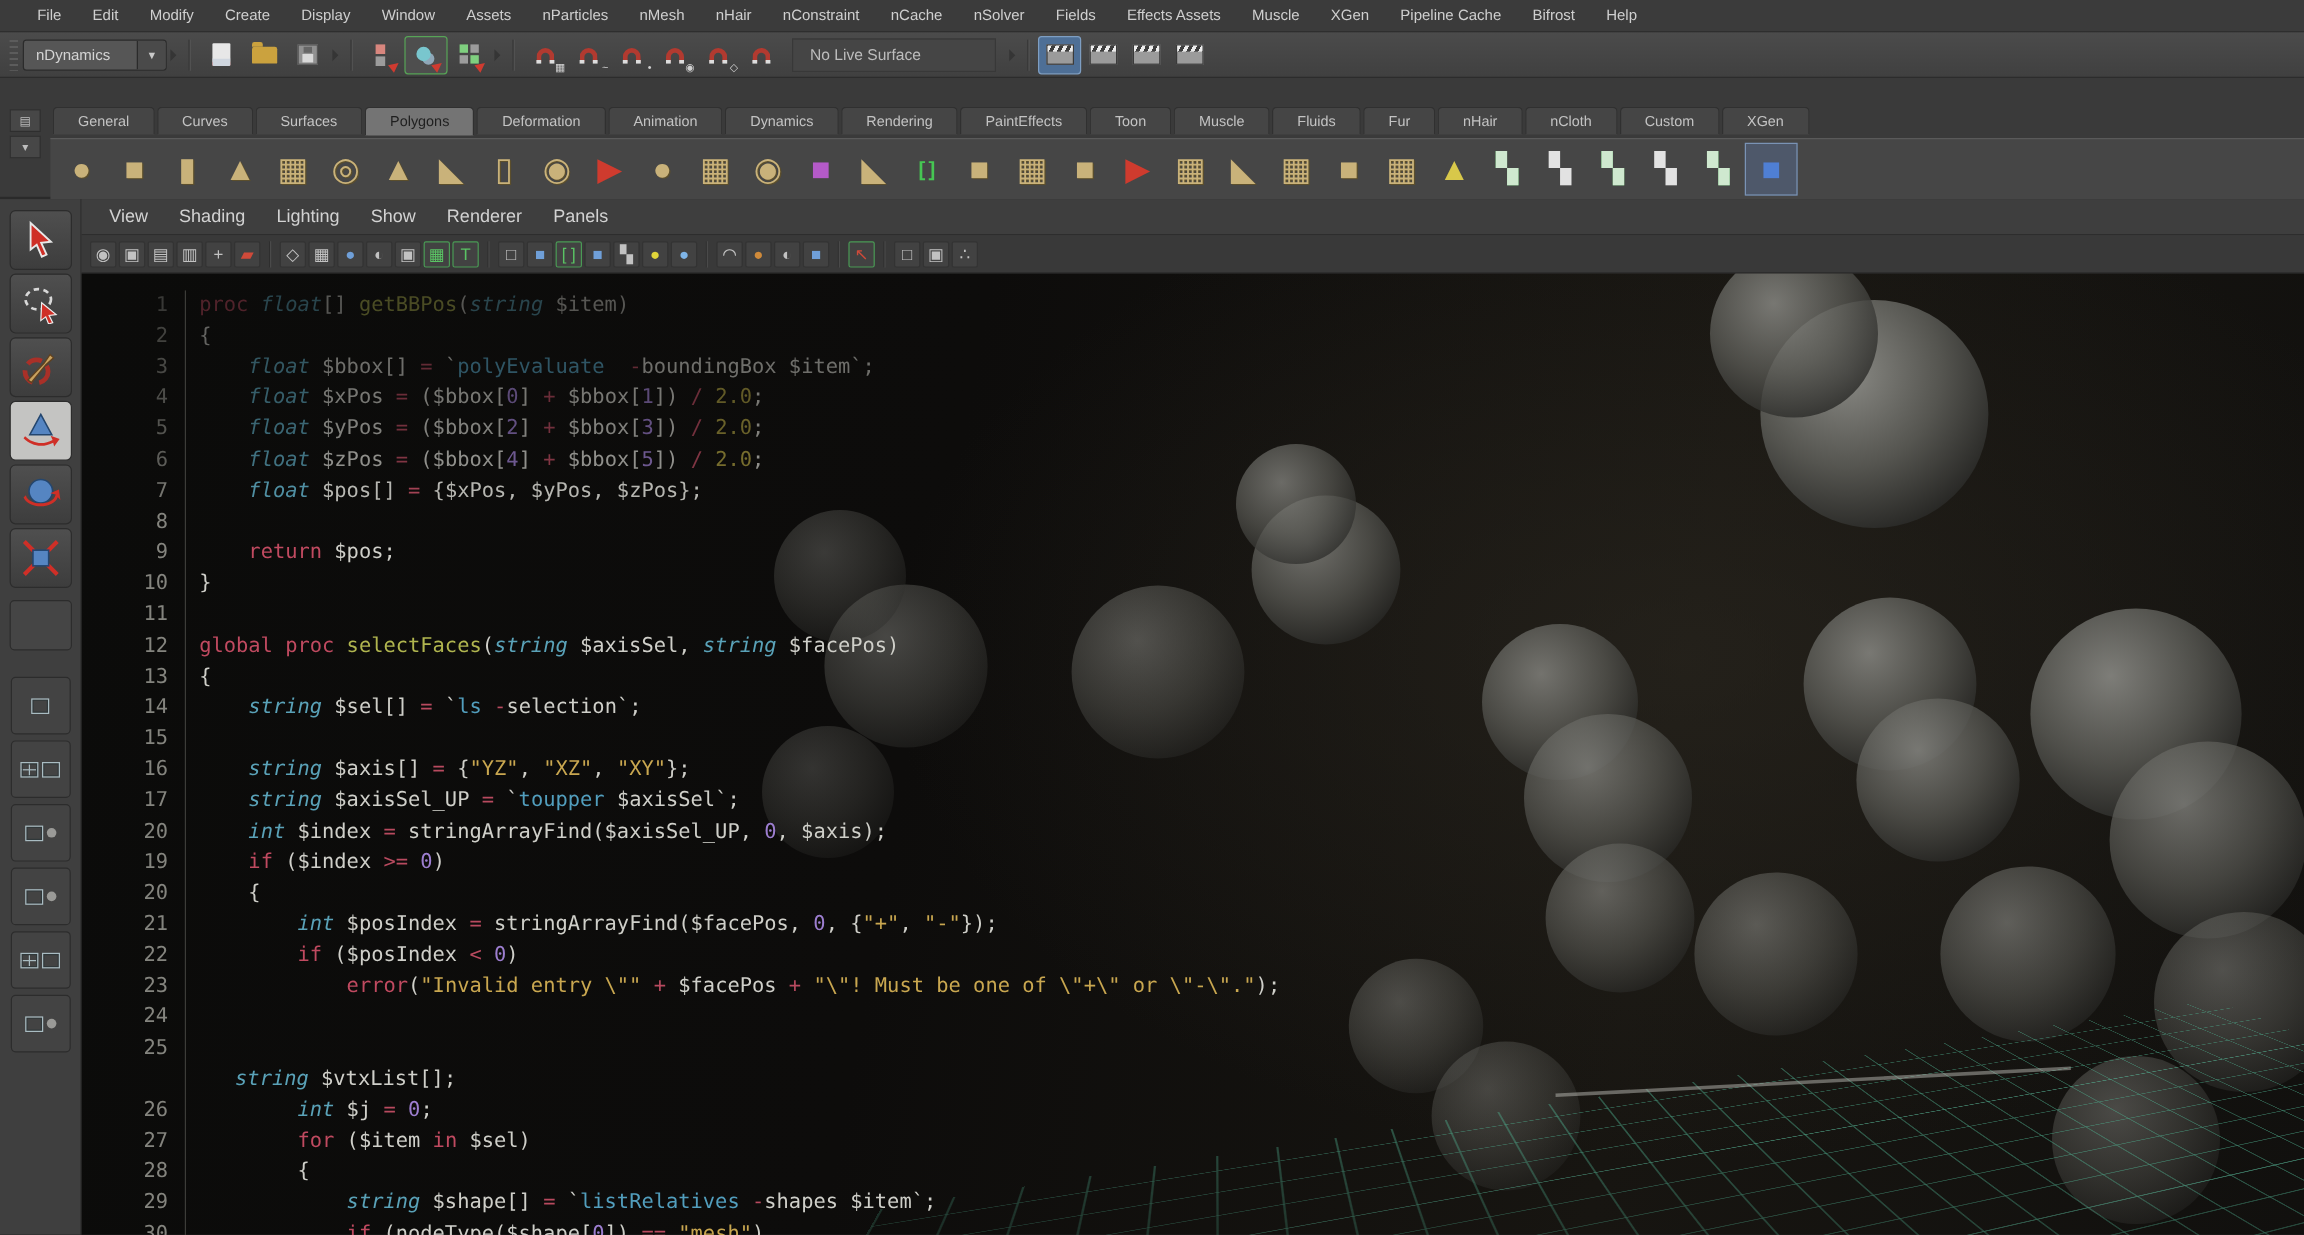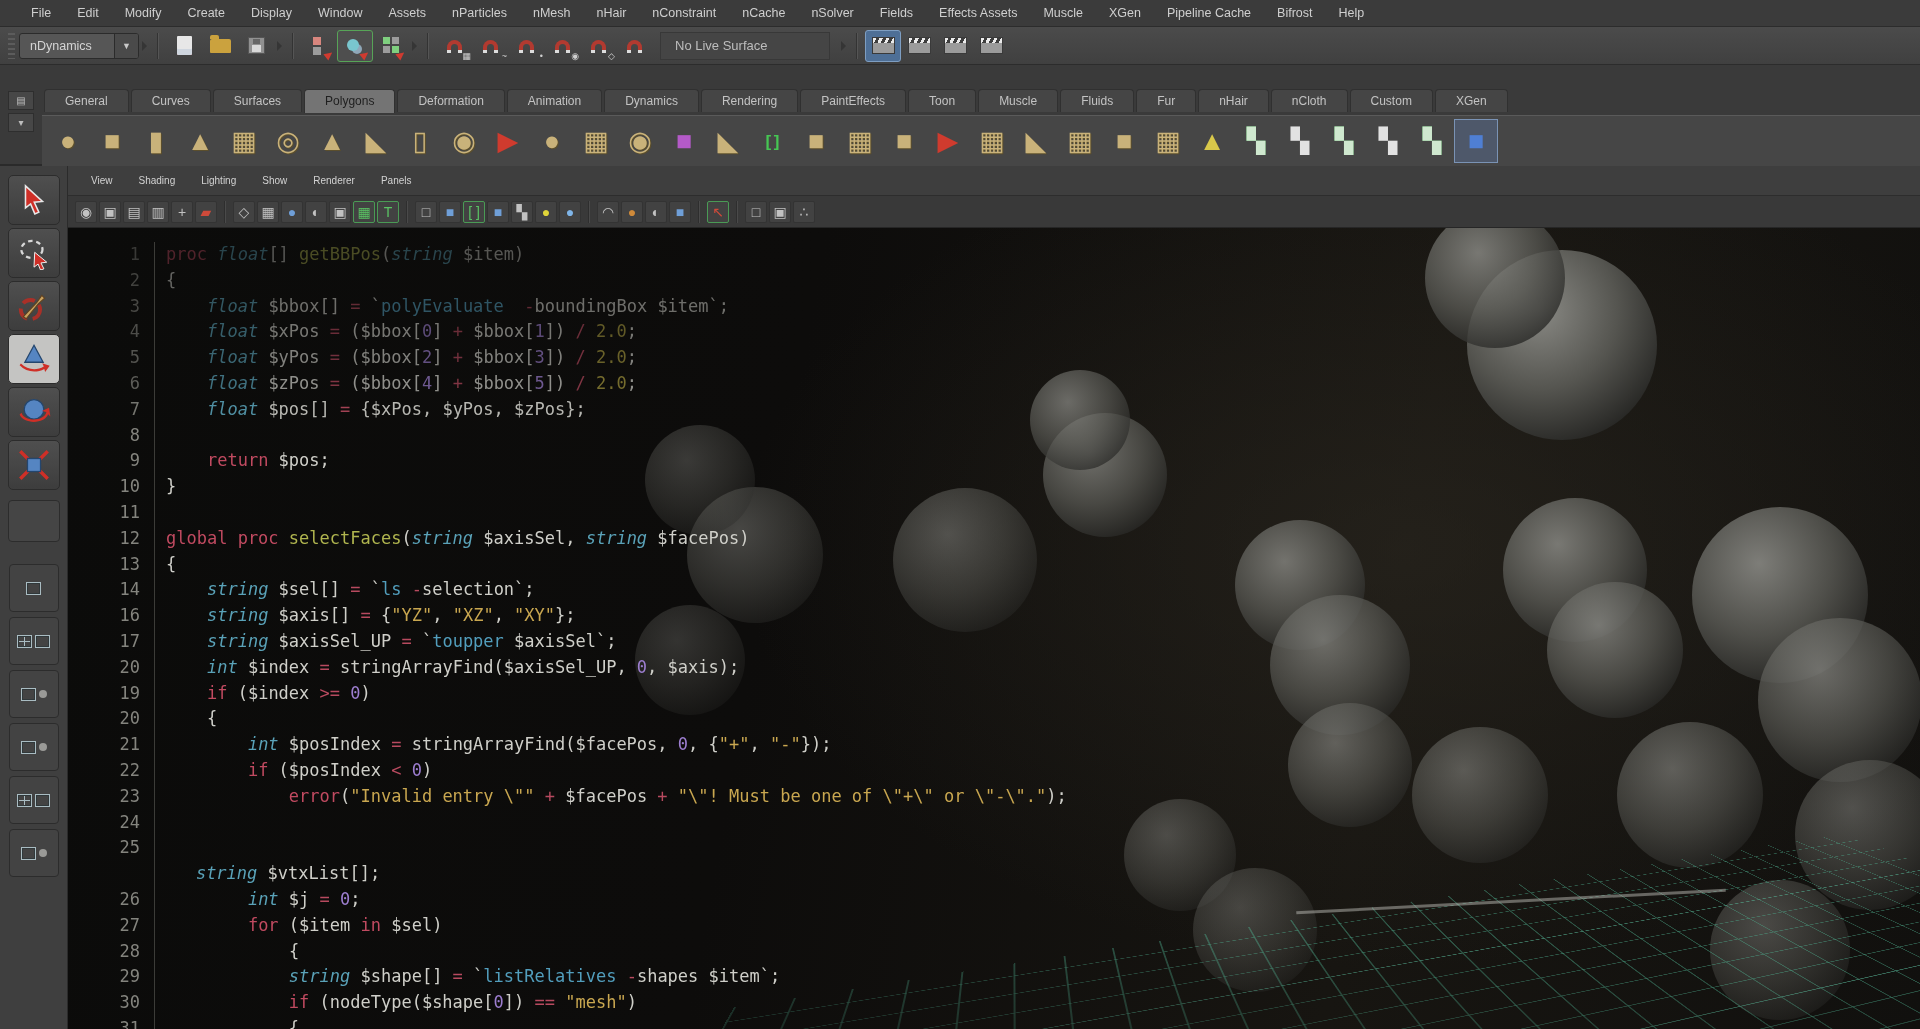--- a/index.html
+++ b/index.html
@@ -103,21 +103,21 @@
     box-shadow:inset 0 0 0 1px #30383a; }
   .layout-btn .mini.grid { background:
     linear-gradient(#a9bcc2,#a9bcc2) 50% 0/1px 100% no-repeat,
     linear-gradient(#a9bcc2,#a9bcc2) 0 50%/100% 1px no-repeat; }
   .layout-btn .ball { width:8px; height:8px; border-radius:50%; background:#9a9a97; }
 
   
   #viewport-panel { flex:1; display:flex; flex-direction:column; }
   #panel-menubar { height:30px; background:#3e3e3e; border-bottom:1px solid #2d2d2d;
     display:flex; align-items:center; padding-left:10px; }
-  .pmenu { color:#d2d2d2; font-size:10px; padding:0 13px; }
+  .pmenu { color:#d2d2d2; font-size:15px; padding:0 13px; }
   #panel-iconbar { height:32px; background:#393939; border-bottom:1px solid #262626;
     display:flex; align-items:center; padding-left:6px; }
   .vp-icon { width:22px; height:22px; margin:0 1px; display:flex; align-items:center;
     justify-content:center; font-size:14px; background:#424242; border:1px solid #333; border-radius:2px; }
   .vp-icon.gb { border:1px solid #4a9a55; }
   .c-grey{color:#c2c2c2} .c-blue{color:#6f9fd8} .c-green{color:#5ac364}
   .c-yellow{color:#e0d53a} .c-lblue{color:#7fb5e8} .c-orange{color:#cf8a3a} .c-red{color:#cf4a3a}
   .vsep { width:2px; height:22px; background:#4a4a4a; border-left:1px solid #2e2e2e; margin:0 6px; }
 
   
@@ -601,33 +601,34 @@
               <div class="code-line" style="opacity: 0.6;"><span class="ln">5</span><span class="code-text"><span class="tkp">    </span><span class="tkkw">float</span><span class="tkp"> $yPos </span><span class="tkop">=</span><span class="tkp"> ($bbox[</span><span class="tkpn">2</span><span class="tkp">] </span><span class="tkop">+</span><span class="tkp"> $bbox[</span><span class="tkpn">3</span><span class="tkp">]) </span><span class="tkop">/</span><span class="tkp"> </span><span class="tknum">2.0</span><span class="tkp">;</span></span></div>
               <div class="code-line" style="opacity: 0.68;"><span class="ln">6</span><span class="code-text"><span class="tkp">    </span><span class="tkkw">float</span><span class="tkp"> $zPos </span><span class="tkop">=</span><span class="tkp"> ($bbox[</span><span class="tkpn">4</span><span class="tkp">] </span><span class="tkop">+</span><span class="tkp"> $bbox[</span><span class="tkpn">5</span><span class="tkp">]) </span><span class="tkop">/</span><span class="tkp"> </span><span class="tknum">2.0</span><span class="tkp">;</span></span></div>
               <div class="code-line" style="opacity: 0.88;"><span class="ln">7</span><span class="code-text"><span class="tkp">    </span><span class="tkkw">float</span><span class="tkp"> $pos[] </span><span class="tkop">=</span><span class="tkp"> {$xPos, $yPos, $zPos};</span></span></div>
               <div class="code-line" style="opacity: 1;"><span class="ln">8</span><span class="code-text"></span></div>
               <div class="code-line" style="opacity: 1;"><span class="ln">9</span><span class="code-text"><span class="tkp">    </span><span class="tkctl">return</span><span class="tkp"> $pos;</span></span></div>
               <div class="code-line" style="opacity: 1;"><span class="ln">10</span><span class="code-text"><span class="tkp">}</span></span></div>
               <div class="code-line" style="opacity: 1;"><span class="ln">11</span><span class="code-text"></span></div>
               <div class="code-line" style="opacity: 1;"><span class="ln">12</span><span class="code-text"><span class="tkctl">global proc </span><span class="tkfn">selectFaces</span><span class="tkp">(</span><span class="tkkw">string</span><span class="tkp"> $axisSel, </span><span class="tkkw">string</span><span class="tkp"> $facePos)</span></span></div>
               <div class="code-line" style="opacity: 1;"><span class="ln">13</span><span class="code-text"><span class="tkp">{</span></span></div>
               <div class="code-line" style="opacity: 1;"><span class="ln">14</span><span class="code-text"><span class="tkp">    </span><span class="tkkw">string</span><span class="tkp"> $sel[] </span><span class="tkop">=</span><span class="tkp"> `</span><span class="tkcmd">ls</span><span class="tkp"> </span><span class="tkop">-</span><span class="tkp">selection`;</span></span></div>
+              <div class="code-line" style="opacity: 1;"><span class="ln">15</span><span class="code-text"></span></div>
               <div class="code-line" style="opacity: 1;"><span class="ln">16</span><span class="code-text"><span class="tkp">    </span><span class="tkkw">string</span><span class="tkp"> $axis[] </span><span class="tkop">=</span><span class="tkp"> {</span><span class="tkstr">"YZ"</span><span class="tkp">, </span><span class="tkstr">"XZ"</span><span class="tkp">, </span><span class="tkstr">"XY"</span><span class="tkp">};</span></span></div>
               <div class="code-line" style="opacity: 1;"><span class="ln">17</span><span class="code-text"><span class="tkp">    </span><span class="tkkw">string</span><span class="tkp"> $axisSel_UP </span><span class="tkop">=</span><span class="tkp"> `</span><span class="tkcmd">toupper</span><span class="tkp"> $axisSel`;</span></span></div>
               <div class="code-line" style="opacity: 1;"><span class="ln">20</span><span class="code-text"><span class="tkp">    </span><span class="tkkw">int</span><span class="tkp"> $index </span><span class="tkop">=</span><span class="tkp"> stringArrayFind($axisSel_UP, </span><span class="tkpn">0</span><span class="tkp">, $axis);</span></span></div>
               <div class="code-line" style="opacity: 1;"><span class="ln">19</span><span class="code-text"><span class="tkp">    </span><span class="tkctl">if</span><span class="tkp"> ($index </span><span class="tkop">&gt;=</span><span class="tkp"> </span><span class="tkpn">0</span><span class="tkp">)</span></span></div>
               <div class="code-line" style="opacity: 1;"><span class="ln">20</span><span class="code-text"><span class="tkp">    {</span></span></div>
               <div class="code-line" style="opacity: 1;"><span class="ln">21</span><span class="code-text"><span class="tkp">        </span><span class="tkkw">int</span><span class="tkp"> $posIndex </span><span class="tkop">=</span><span class="tkp"> stringArrayFind($facePos, </span><span class="tkpn">0</span><span class="tkp">, {</span><span class="tkstr">"+"</span><span class="tkp">, </span><span class="tkstr">"-"</span><span class="tkp">});</span></span></div>
               <div class="code-line" style="opacity: 1;"><span class="ln">22</span><span class="code-text"><span class="tkp">        </span><span class="tkctl">if</span><span class="tkp"> ($posIndex </span><span class="tkop">&lt;</span><span class="tkp"> </span><span class="tkpn">0</span><span class="tkp">)</span></span></div>
               <div class="code-line" style="opacity: 1;"><span class="ln">23</span><span class="code-text"><span class="tkp">            </span><span class="tkctl">error</span><span class="tkp">(</span><span class="tkstr">"Invalid entry \""</span><span class="tkp"> </span><span class="tkop">+</span><span class="tkp"> $facePos </span><span class="tkop">+</span><span class="tkp"> </span><span class="tkstr">"\"! Must be one of \"+\" or \"-\"."</span><span class="tkp">);</span></span></div>
               <div class="code-line" style="opacity: 1;"><span class="ln">24</span><span class="code-text"></span></div>
               <div class="code-line" style="opacity: 1; flex-direction: column;"><span class="ln">25</span><span class="code-text"><span class="tkp">        </span><span class="tkkw">string</span><span class="tkp"> $vtxList[];</span></span></div>
               <div class="code-line" style="opacity: 1;"><span class="ln">26</span><span class="code-text"><span class="tkp">        </span><span class="tkkw">int</span><span class="tkp"> $j </span><span class="tkop">=</span><span class="tkp"> </span><span class="tkpn">0</span><span class="tkp">;</span></span></div>
               <div class="code-line" style="opacity: 1;"><span class="ln">27</span><span class="code-text"><span class="tkp">        </span><span class="tkctl">for</span><span class="tkp"> ($item </span><span class="tkctl">in</span><span class="tkp"> $sel)</span></span></div>
-              <div class="code-line" style="opacity: 1; gap: 41px;"><span class="ln">28</span><span class="code-text"><span class="tkp">        {</span></span></div>
+              <div class="code-line" style="opacity: 1;"><span class="ln">28</span><span class="code-text"><span class="tkp">        {</span></span></div>
               <div class="code-line" style="opacity: 1;"><span class="ln">29</span><span class="code-text"><span class="tkp">            </span><span class="tkkw">string</span><span class="tkp"> $shape[] </span><span class="tkop">=</span><span class="tkp"> `</span><span class="tkcmd">listRelatives</span><span class="tkp"> </span><span class="tkop">-</span><span class="tkp">shapes $item`;</span></span></div>
               <div class="code-line" style="opacity: 1;"><span class="ln">30</span><span class="code-text"><span class="tkp">            </span><span class="tkctl">if</span><span class="tkp"> (nodeType($shape[</span><span class="tkpn">0</span><span class="tkp">]) </span><span class="tkop">==</span><span class="tkp"> </span><span class="tkstr">"mesh"</span><span class="tkp">)</span></span></div>
               <div class="code-line" style="opacity: 1;"><span class="ln">31</span><span class="code-text"><span class="tkp">            {</span></span></div>
             </div>
         </div>
       </div>
     </div>
   </div>
 </div>
 

